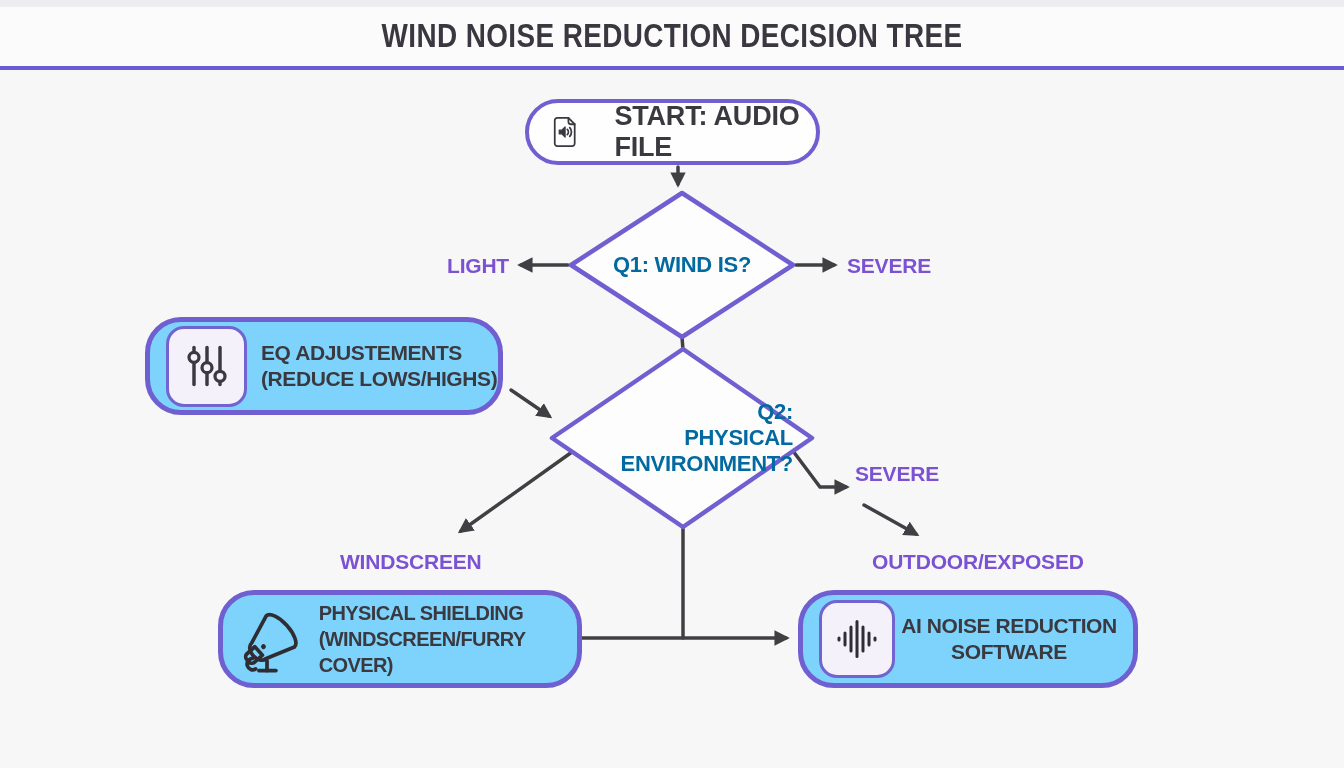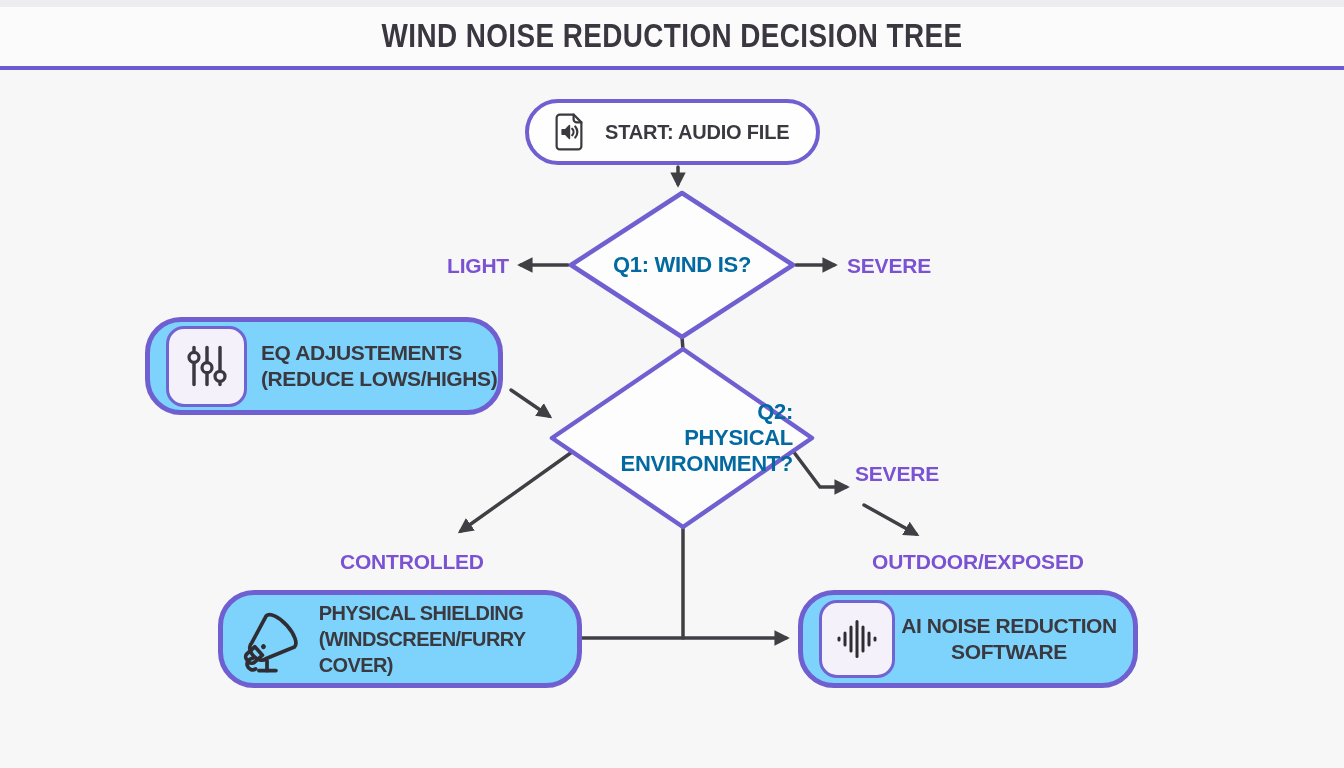--- a/index.html
+++ b/index.html
@@ -20,21 +20,21 @@
 
   .wires { position:absolute; top:0; left:0; z-index:2; }
 
   .node, .dlabel, .blabel { position:absolute; z-index:3; box-sizing:border-box; }
 
   .pill {
     left:525px; top:99px; width:295px; height:66px;
     border:4px solid #6F5FD0; border-radius:33px; background:#FEFEFE;
     display:flex; align-items:center; padding-left:18px;
   }
-  .pill .ntext { font-size:20px; font-weight:bold; color:#3B3940; margin-left:14px; letter-spacing:-0.2px; }
+  .pill .ntext { font-size:27px; font-weight:bold; color:#3B3940; margin-left:32px; letter-spacing:-0.2px; }
 
   .dlabel { font-weight:bold; color:#0369a1; text-align:center; }
   .dlabel.q1 { left:572px; top:252px; width:220px; font-size:22px; letter-spacing:-0.3px; }
   .dlabel.q2 { left:573px; top:399px; width:220px; font-size:22px; line-height:26px; letter-spacing:-0.3px;text-align:right; }
 
   .blabel { font-weight:bold; color:#7A52D2; font-size:21px; letter-spacing:-0.2px; white-space:nowrap; }
   .blabel.light      { left:437px; top:254px; width:72px;  text-align:right; }
   .blabel.severe-q1  { left:847px; top:254px; width:110px; text-align:left; }
   .blabel.severe-q2  { left:855px; top:462px; width:110px; text-align:left; }
   .blabel.controlled { left:340px; top:550px; width:140px; text-align:center; }
@@ -107,21 +107,21 @@
 
   <div class="dlabel q2">
     <div>Q2:</div>
     <div>PHYSICAL</div>
     <div>ENVIRONMENT?</div>
   </div>
 
   <div class="blabel light">LIGHT</div>
   <div class="blabel severe-q1">SEVERE</div>
   <div class="blabel severe-q2">SEVERE</div>
-  <div class="blabel controlled">CONTROLLED</div>
+  <div class="blabel controlled">WINDSCREEN</div>
   <div class="blabel outdoor">OUTDOOR/EXPOSED</div>
 
   <div class="node box eq">
     <div class="iconbox">
       <svg class="glyph" width="52" height="52" viewBox="0 0 48 48" fill="none" stroke="#3B3940" stroke-width="3.2" stroke-linecap="round">
         <path d="M12 7 V41"></path>
         <path d="M24 7 V41"></path>
         <path d="M36 7 V41"></path>
         <circle cx="12" cy="16" r="4.6" fill="#F4F1FB" stroke-width="3"></circle>
         <circle cx="24" cy="25.5" r="4.6" fill="#F4F1FB" stroke-width="3"></circle>

